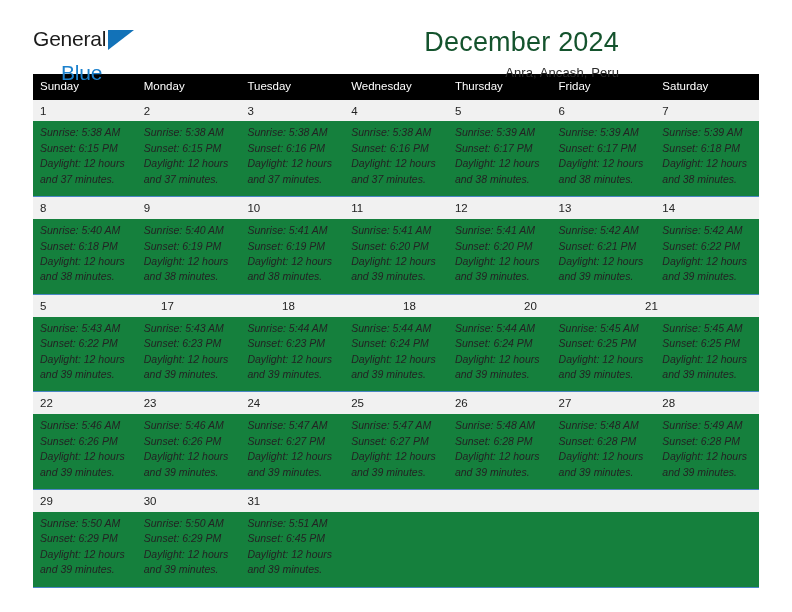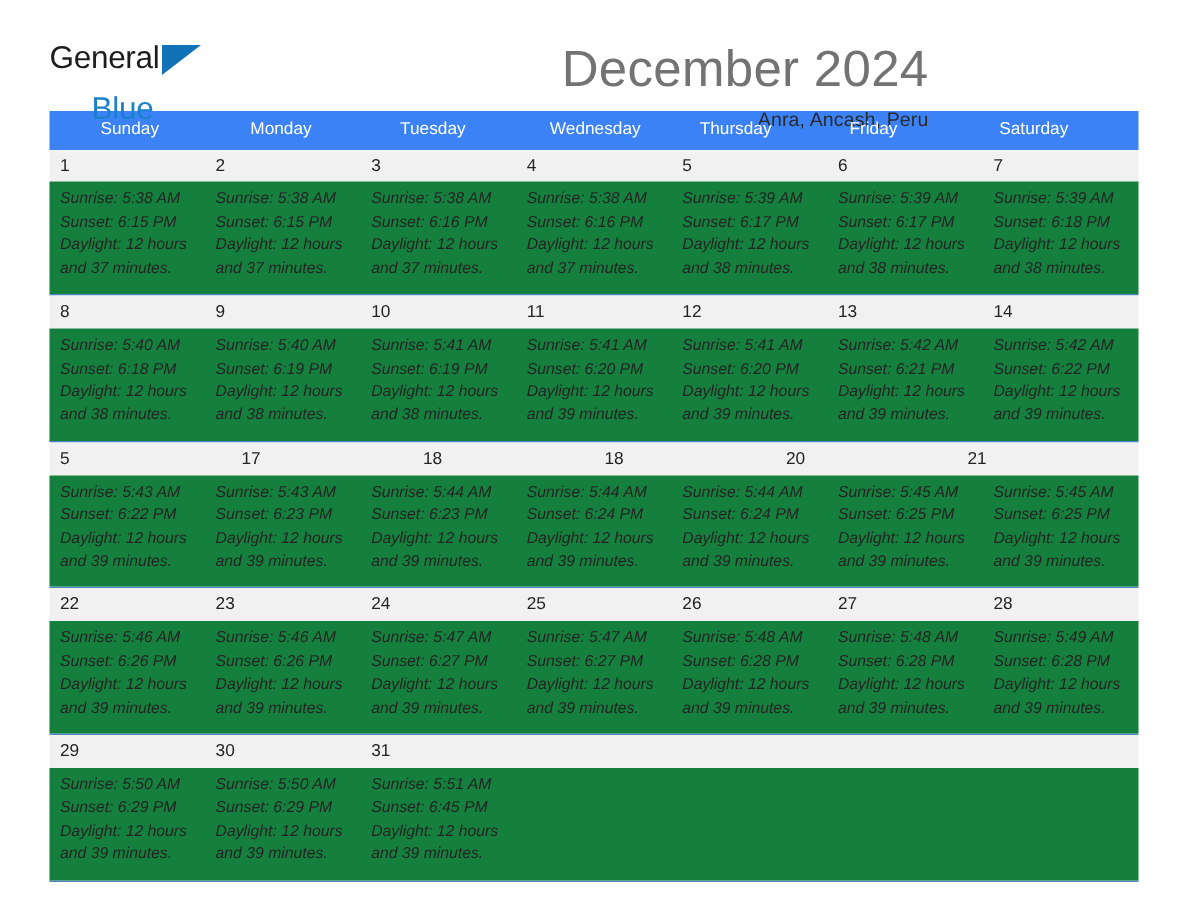--- a/index.html
+++ b/index.html
@@ -63,42 +63,41 @@
     font-size: 21px;
     letter-spacing: -0.2px;
     color: #1b81cd;
   }
 
   .titlewrap {
     text-align: right;
     padding-top: 0;
   }
   .cal-title {
-    font-size: 34px;
+    font-size: 27px;
     font-weight: normal;
-    color: #737373;
+    color: #14532d;
     line-height: 1.1;
     letter-spacing: 0.2px;
   }
   .cal-subtitle {
     font-size: 13px;
     color: #2a2a2a;
     margin-top: 7px;
     letter-spacing: 0.1px;
   }
 
   
   .calendar {
     width: 726px;
     margin-top: 6px;
   }
   .dow-row {
     display: flex;
-    background: #3b82f6;
-    padding-left: 27px;
+    background: #000000;
   }
   .dow {
     flex: 1 1 0;
     box-sizing: border-box;
     color: #ffffff;
     font-size: 11.5px;
     padding: 5px 0 5px 7px;
     line-height: 1.35;
     white-space: nowrap;
   }

